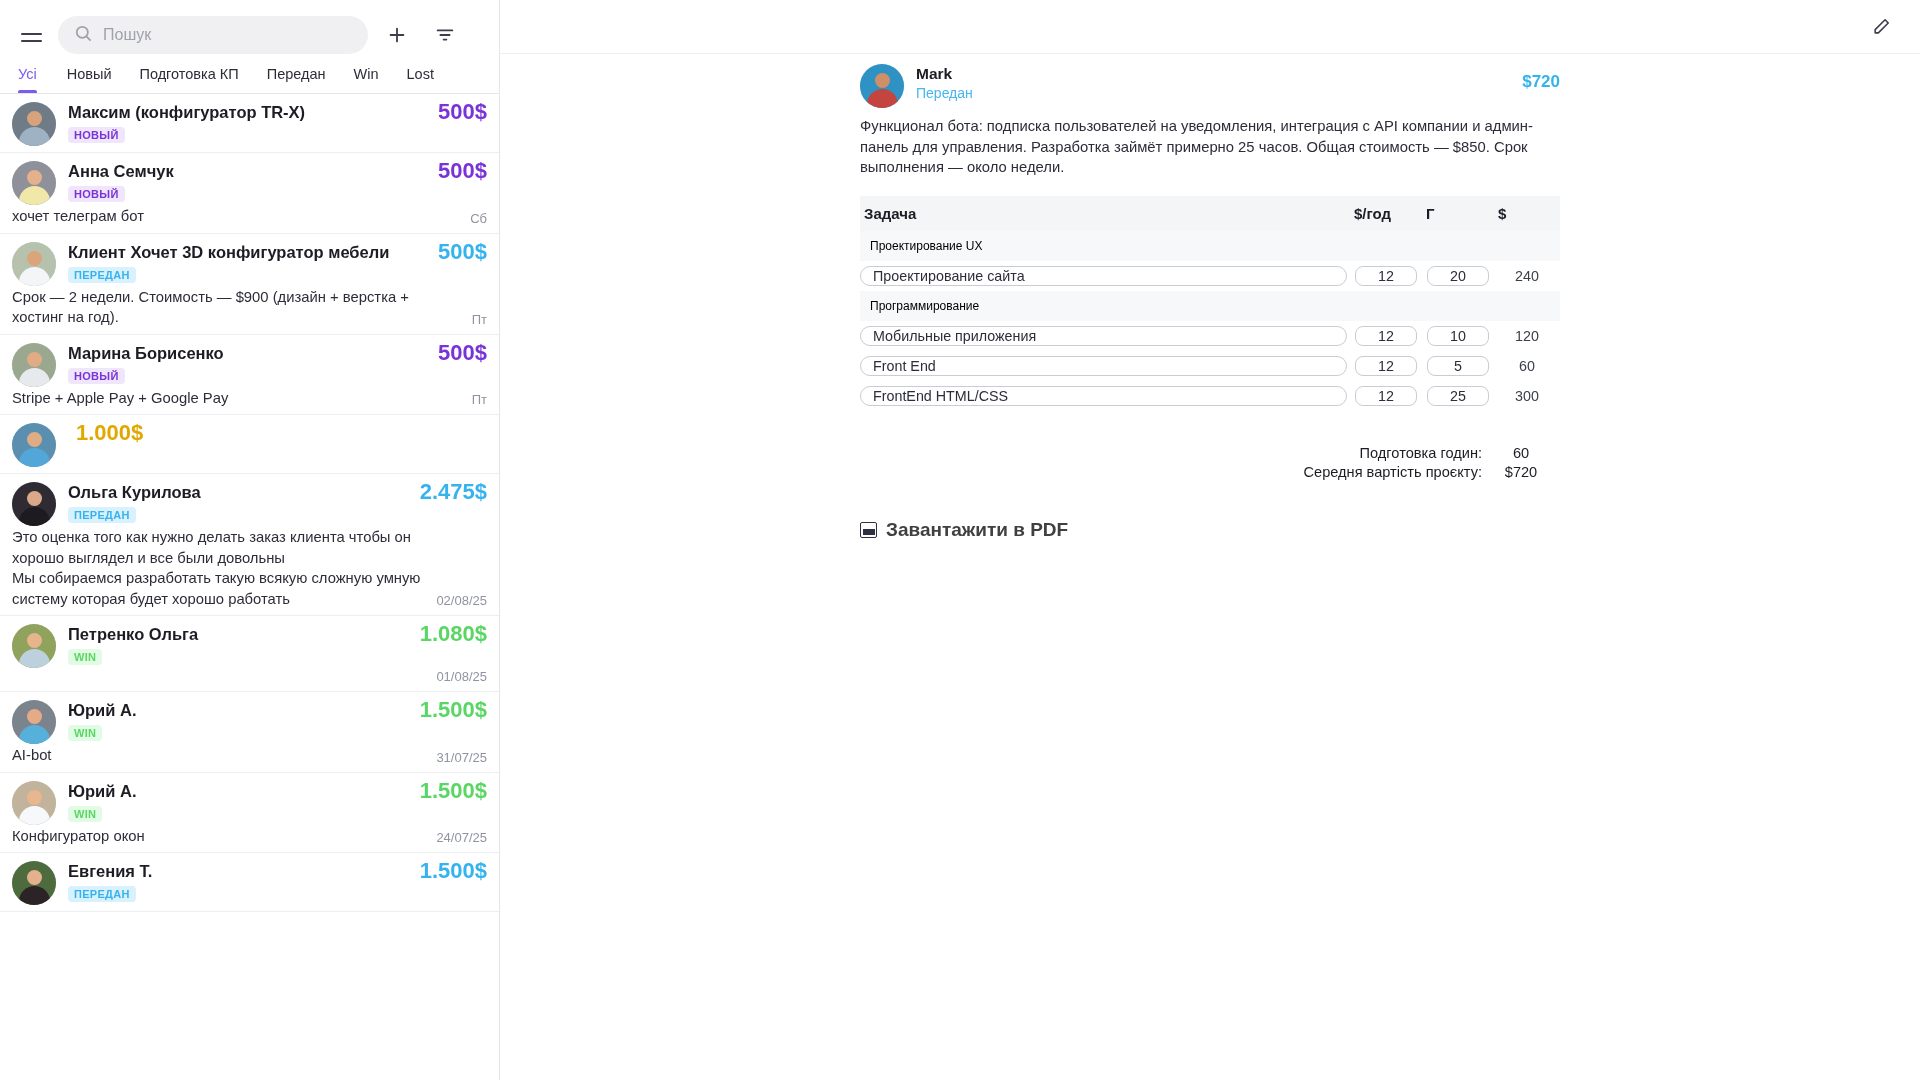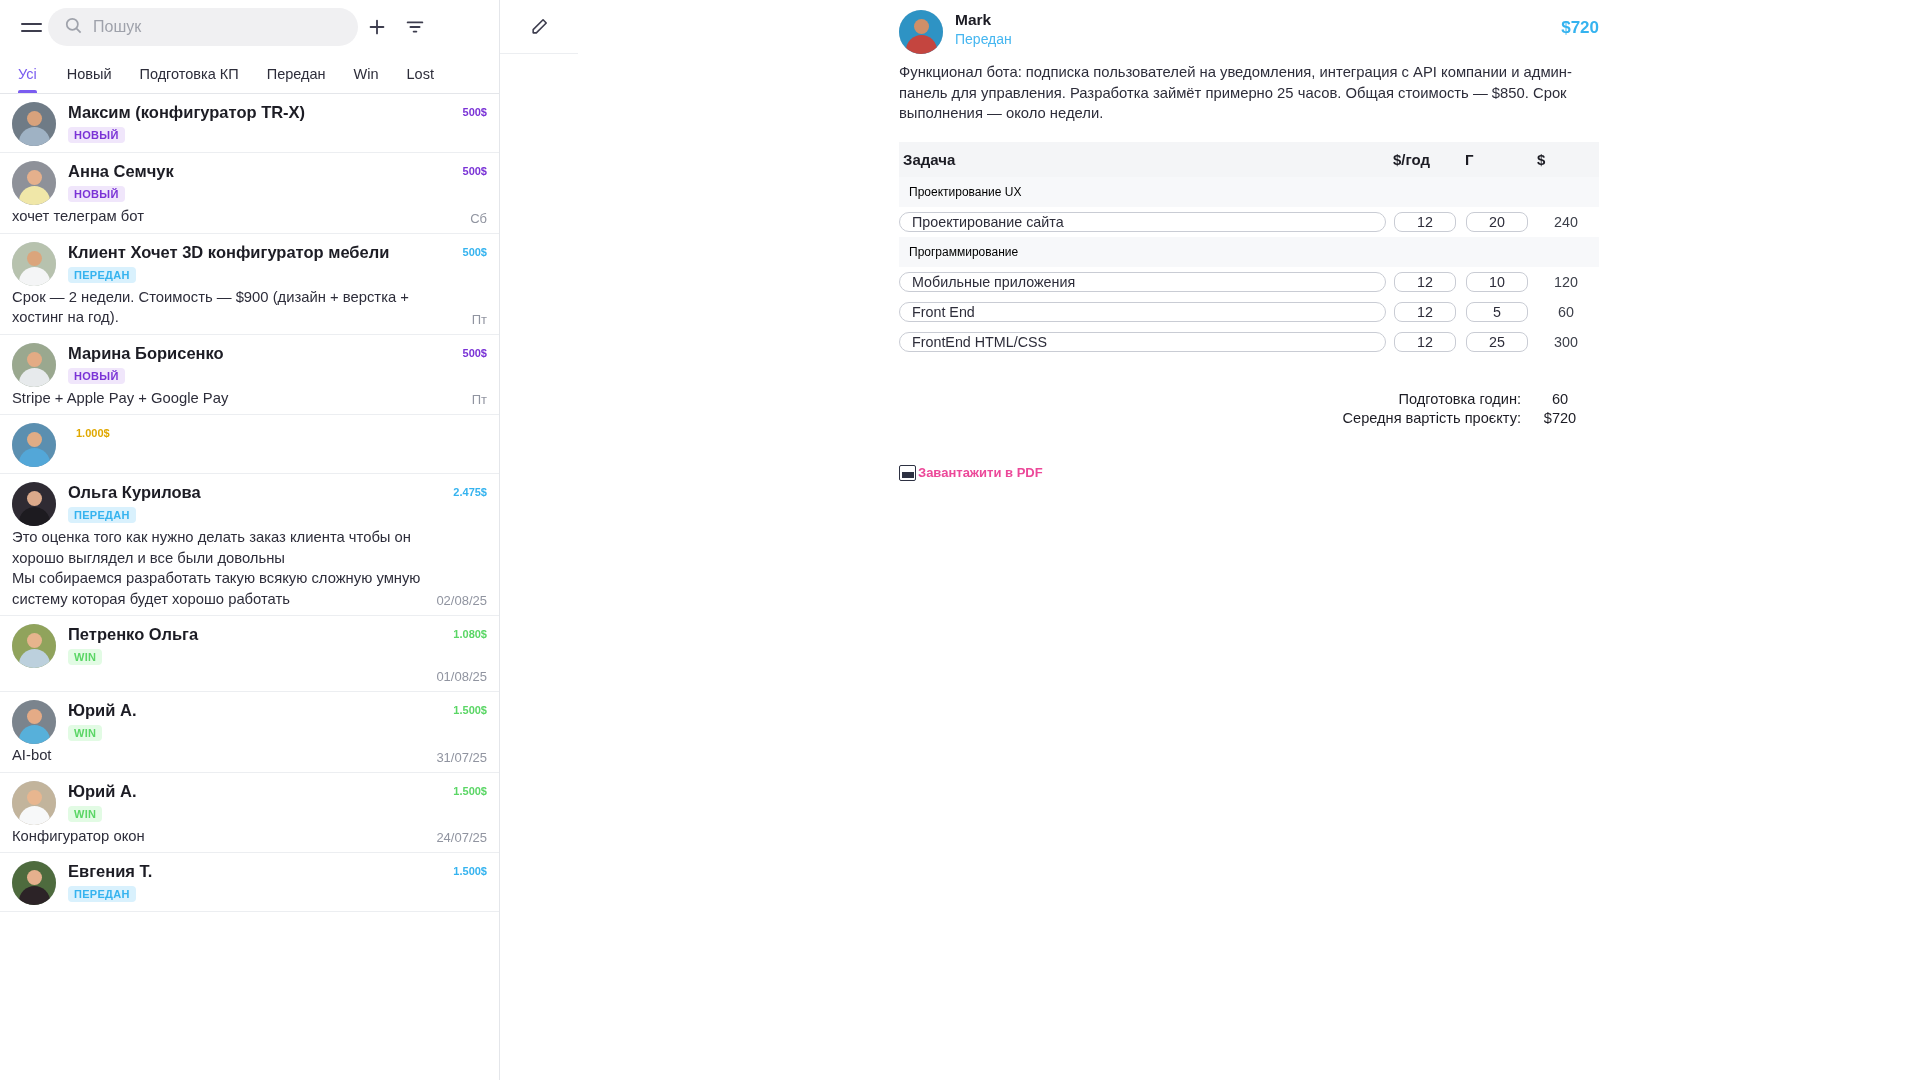--- a/index.html
+++ b/index.html
@@ -13,22 +13,22 @@
 
   
   .left {
     width: 500px; height: 1080px;
     border-right: 1px solid #e4e6ea;
     display: flex; flex-direction: column;
     background: #fff;
   }
   .topbar {
     height: 54px; flex: 0 0 54px;
-    display: flex; align-items: center;
-    padding: 0 14px; 
+    display: flex; align-items: flex-end;
+    padding: 0 14px; gap: 10px;
   }
   .burger {
     width: 34px; height: 34px;
     display: flex; flex-direction: column; justify-content: center;
     align-items: center; gap: 5px; cursor: pointer;
     border-radius: 50%;
   }
   .burger span { display:block; width: 21px; height: 2px; background: #3d3d4e; border-radius: 2px; }
   .search {
     flex: 1; height: 38px;
@@ -88,38 +88,38 @@
     font-size: 16.5px; font-weight: bold; color: #1c1c24;
     white-space: nowrap; overflow: hidden; text-overflow: ellipsis;
     line-height: 20px;
   }
   .badge {
     display: inline-block; margin-top: 5px;
     font-size: 11px; font-weight: bold; letter-spacing: .3px;
     padding: 2px 6px; border-radius: 4px; text-transform: uppercase;
   }
   .amount {
-    font-size: 11px; font-weight: bold; white-space: nowrap;
+    font-size: 22px; font-weight: bold; white-space: nowrap;
     flex: 0 0 auto; padding-left: 8px; line-height: 20px;
   }
   .row-bottom {
     display: flex; align-items: flex-end; justify-content: space-between;
     gap: 10px; margin-top: 1px;
   }
   .preview {
     font-size: 14.8px; color: #2d2d3a; line-height: 20.5px;
     flex: 1 1 auto; min-width: 0;
   }
   .time {
     font-size: 13px; color: #9094a0; flex: 0 0 auto; white-space: nowrap;
     padding-bottom: 1px;
   }
 
   
-  .right { flex: 1 1 auto; height: 1080px; display: flex; flex-direction: row; background: #fff; }
+  .right { flex: 1 1 auto; height: 1080px; display: flex; flex-direction: column; background: #fff; }
   .right-top {
     height: 54px; flex: 0 0 54px;
     display: flex; align-items: center; justify-content: flex-end;
     padding: 0 20px; border-bottom: 1px solid #eceef1;
   }
   .right-body { flex: 1 1 auto; overflow: hidden; padding: 10px 0 0 0; }
   .card { width: 700px; margin: 0 auto; }
   .deal-head { display: flex; align-items: flex-start; gap: 12px; }
   .deal-id { flex: 1 1 auto; }
   .deal-name { font-size: 15.5px; font-weight: bold; color: #1c1c24; line-height: 19px; }
@@ -153,23 +153,23 @@
   .inp.num { text-align: center; padding: 0 4px; width: 62px; border-radius: 8px; }
   td.c-sum { text-align: center; font-size: 14.3px; color: #3c3f49; }
   td.c-rate, td.c-hrs { text-align: center; }
 
   .totals { margin-top: 33px; font-size: 14.6px; color: #1c1c24; }
   .totals-row { display: flex; justify-content: flex-end; line-height: 19px; }
   .totals-lbl { text-align: right; }
   .totals-val { width: 78px; text-align: center; }
 
   .pdf {
-    display: inline-flex; align-items: center; gap: 2px;
+    display: inline-flex; align-items: center; gap: 9px;
     margin-top: 37px; cursor: pointer;
-    font-size: 13px; font-weight: bold; color: #ec4899;
+    font-size: 19px; font-weight: bold; color: #404040;
   }
   .pdf-ico {
     width: 17px; height: 16px; border: 1.6px solid #2d3142; border-radius: 2px;
     position: relative; flex: 0 0 17px;
   }
   .pdf-ico::after {
     content: ""; position: absolute; left: 1.5px; right: 1.5px; bottom: 1.5px;
     height: 6px; background: #2d3142;
   }
 </style>

